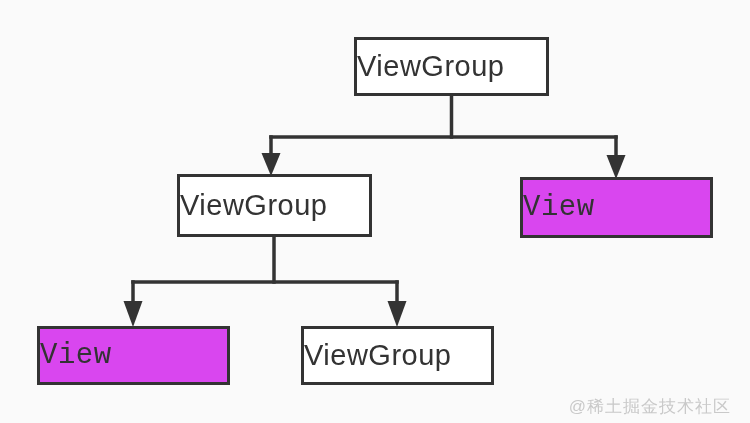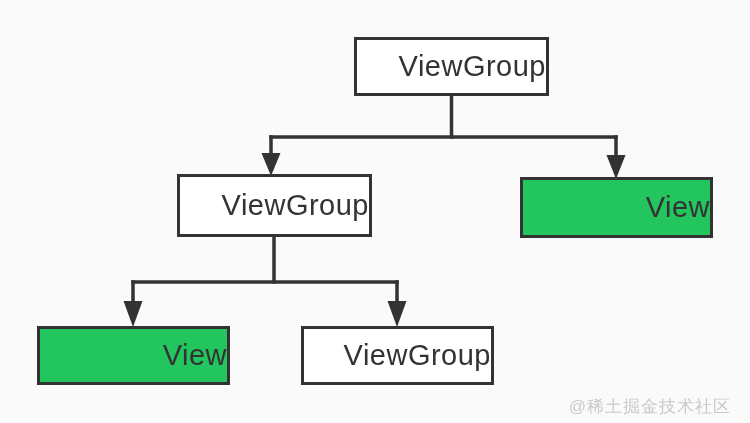--- a/index.html
+++ b/index.html
@@ -32,27 +32,28 @@
     fill: #333333;
     stroke: none;
   }
   .node {
     position: absolute;
     box-sizing: border-box;
     border: 3px solid #333333;
     background: #ffffff;
     display: flex;
     align-items: center;
-    justify-content: flex-end;
+    justify-content: flex-start;
     font-size: 29px;
     color: #333333;
     letter-spacing: 0.5px;
   }
   .node.gray {
-    background: #22c55e;
+    background: #d946ef;
+    font-family: Liberation Mono, monospace;
   }
   .node-root     { left: 354px; top: 37px;  width: 195px; height: 59px; }
   .node-mid-vg   { left: 177px; top: 174px; width: 195px; height: 63px; }
   .node-right-v  { left: 520px; top: 177px; width: 193px; height: 61px; }
   .node-bl-v     { left: 37px;  top: 326px; width: 193px; height: 59px; }
   .node-bm-vg    { left: 301px; top: 326px; width: 193px; height: 59px; }
   .watermark {
     position: absolute;
     right: 19px;
     bottom: 5px;

